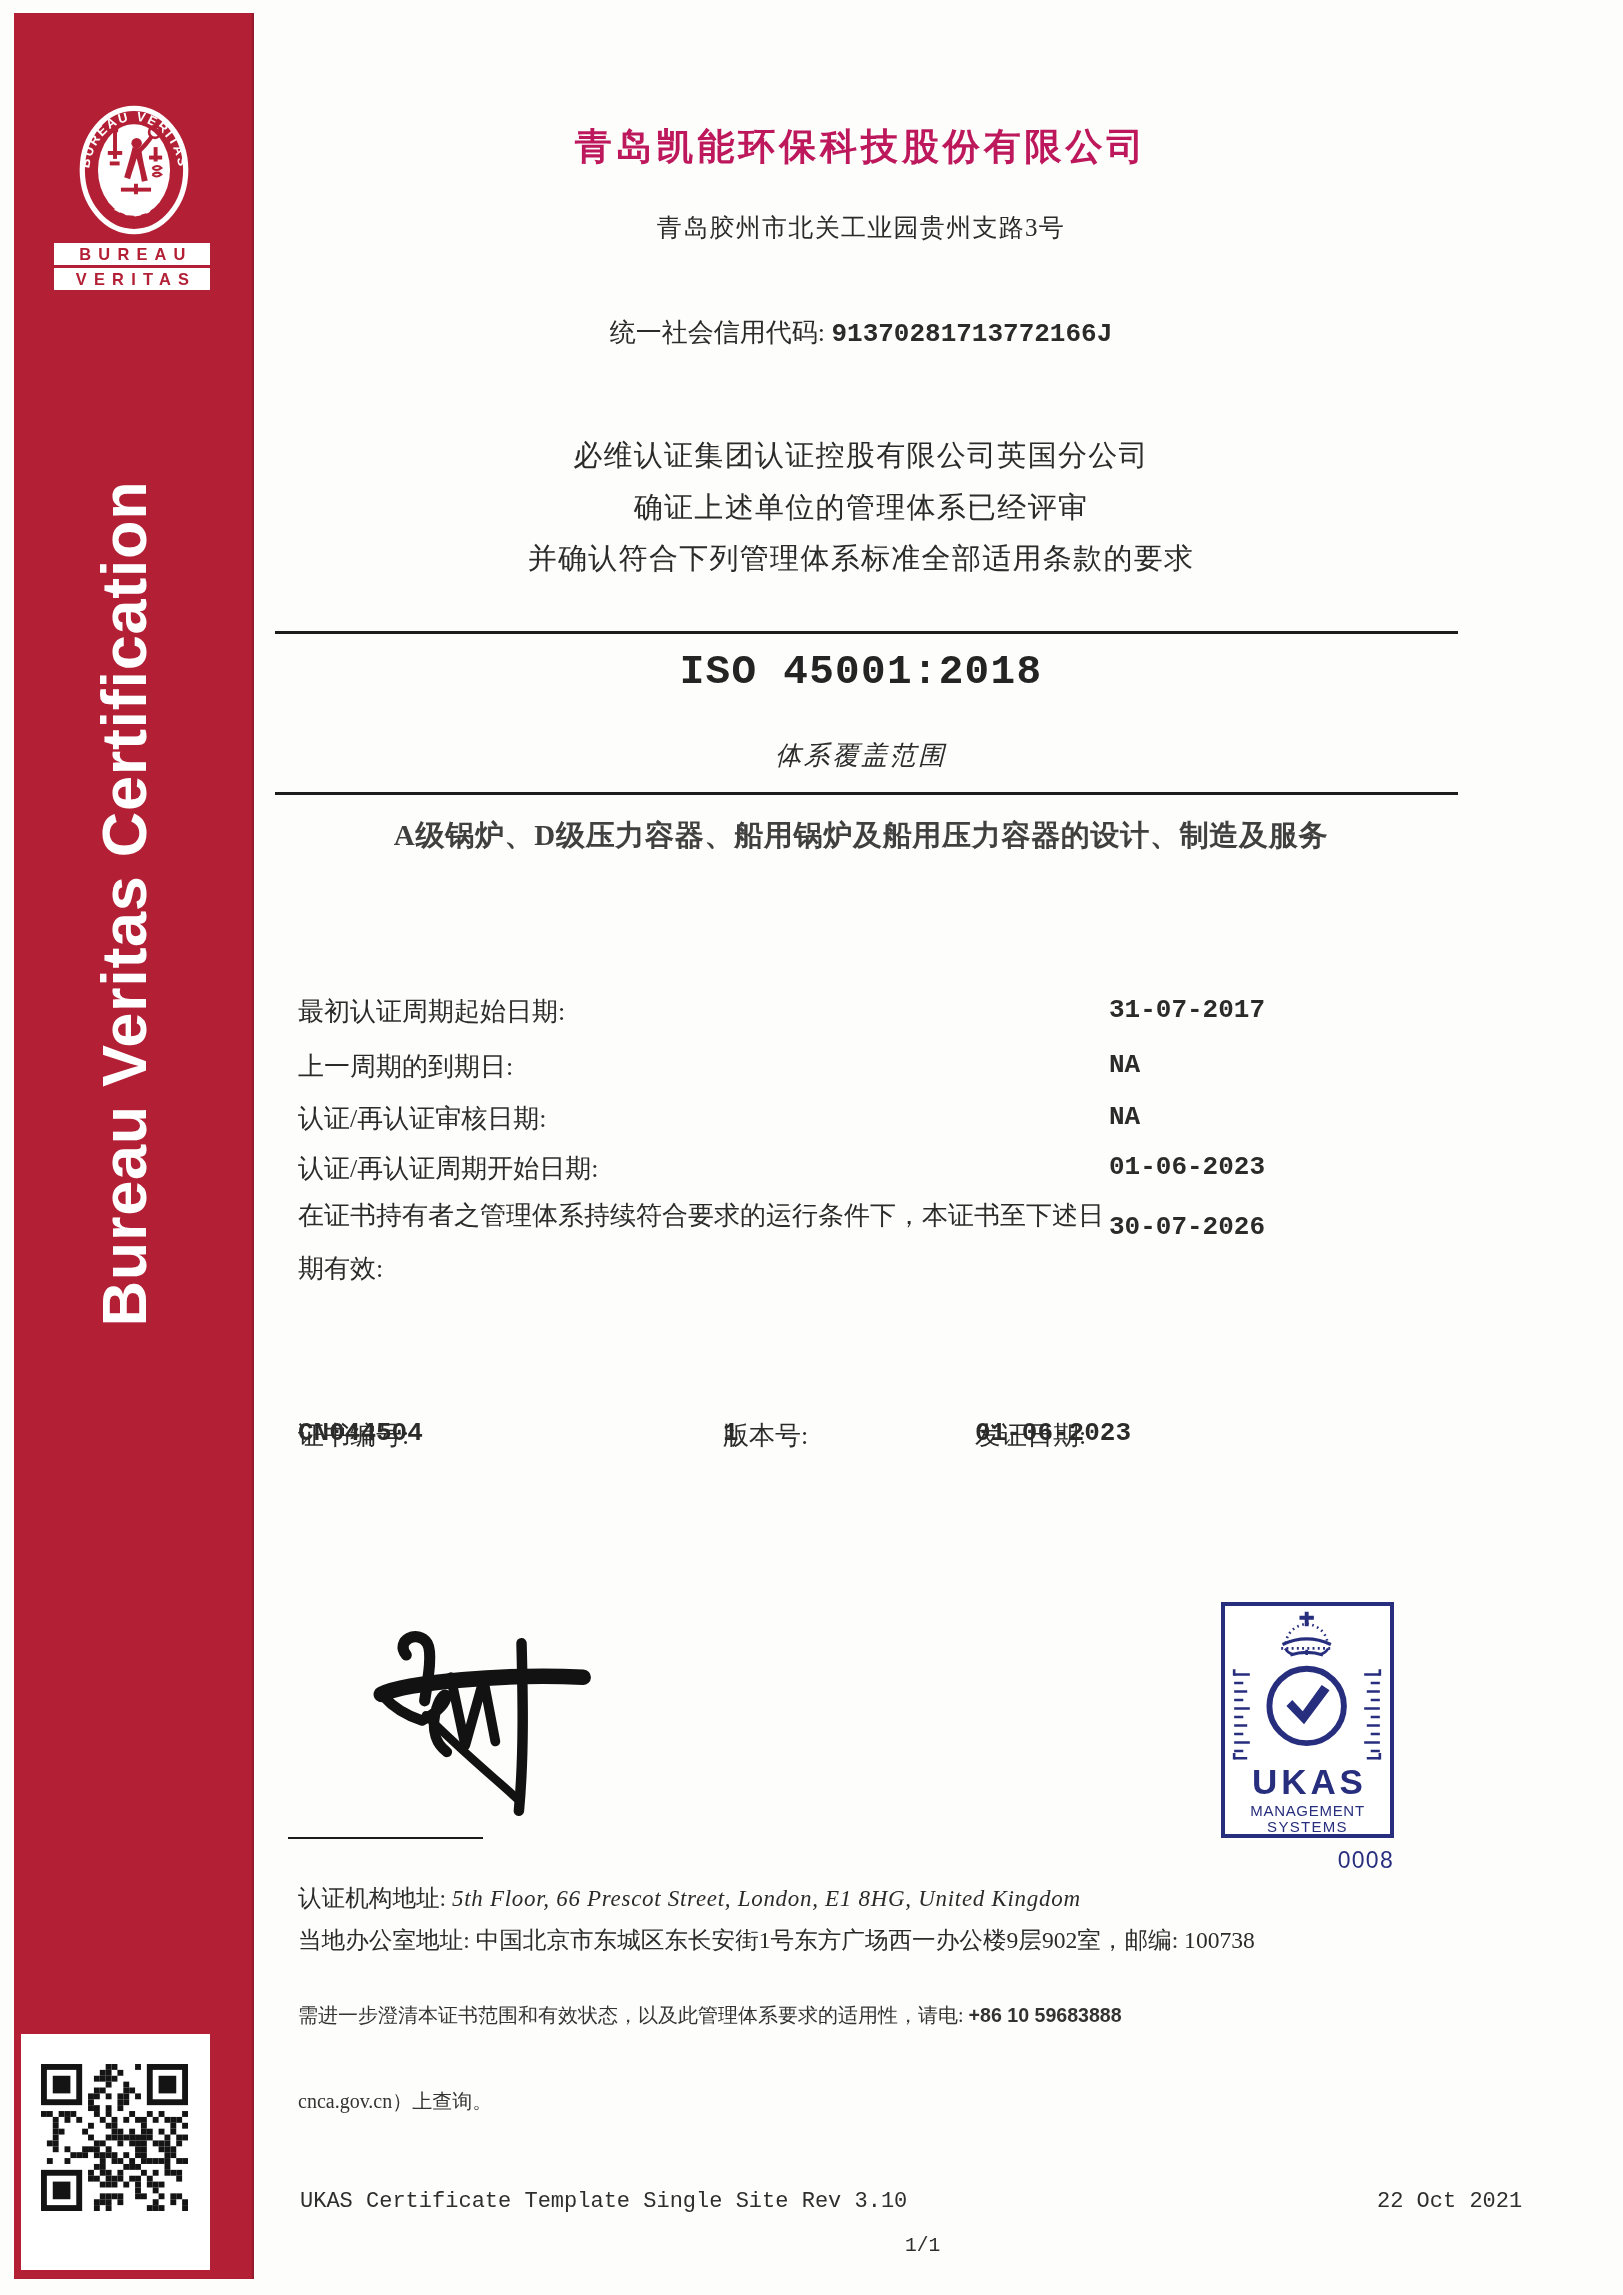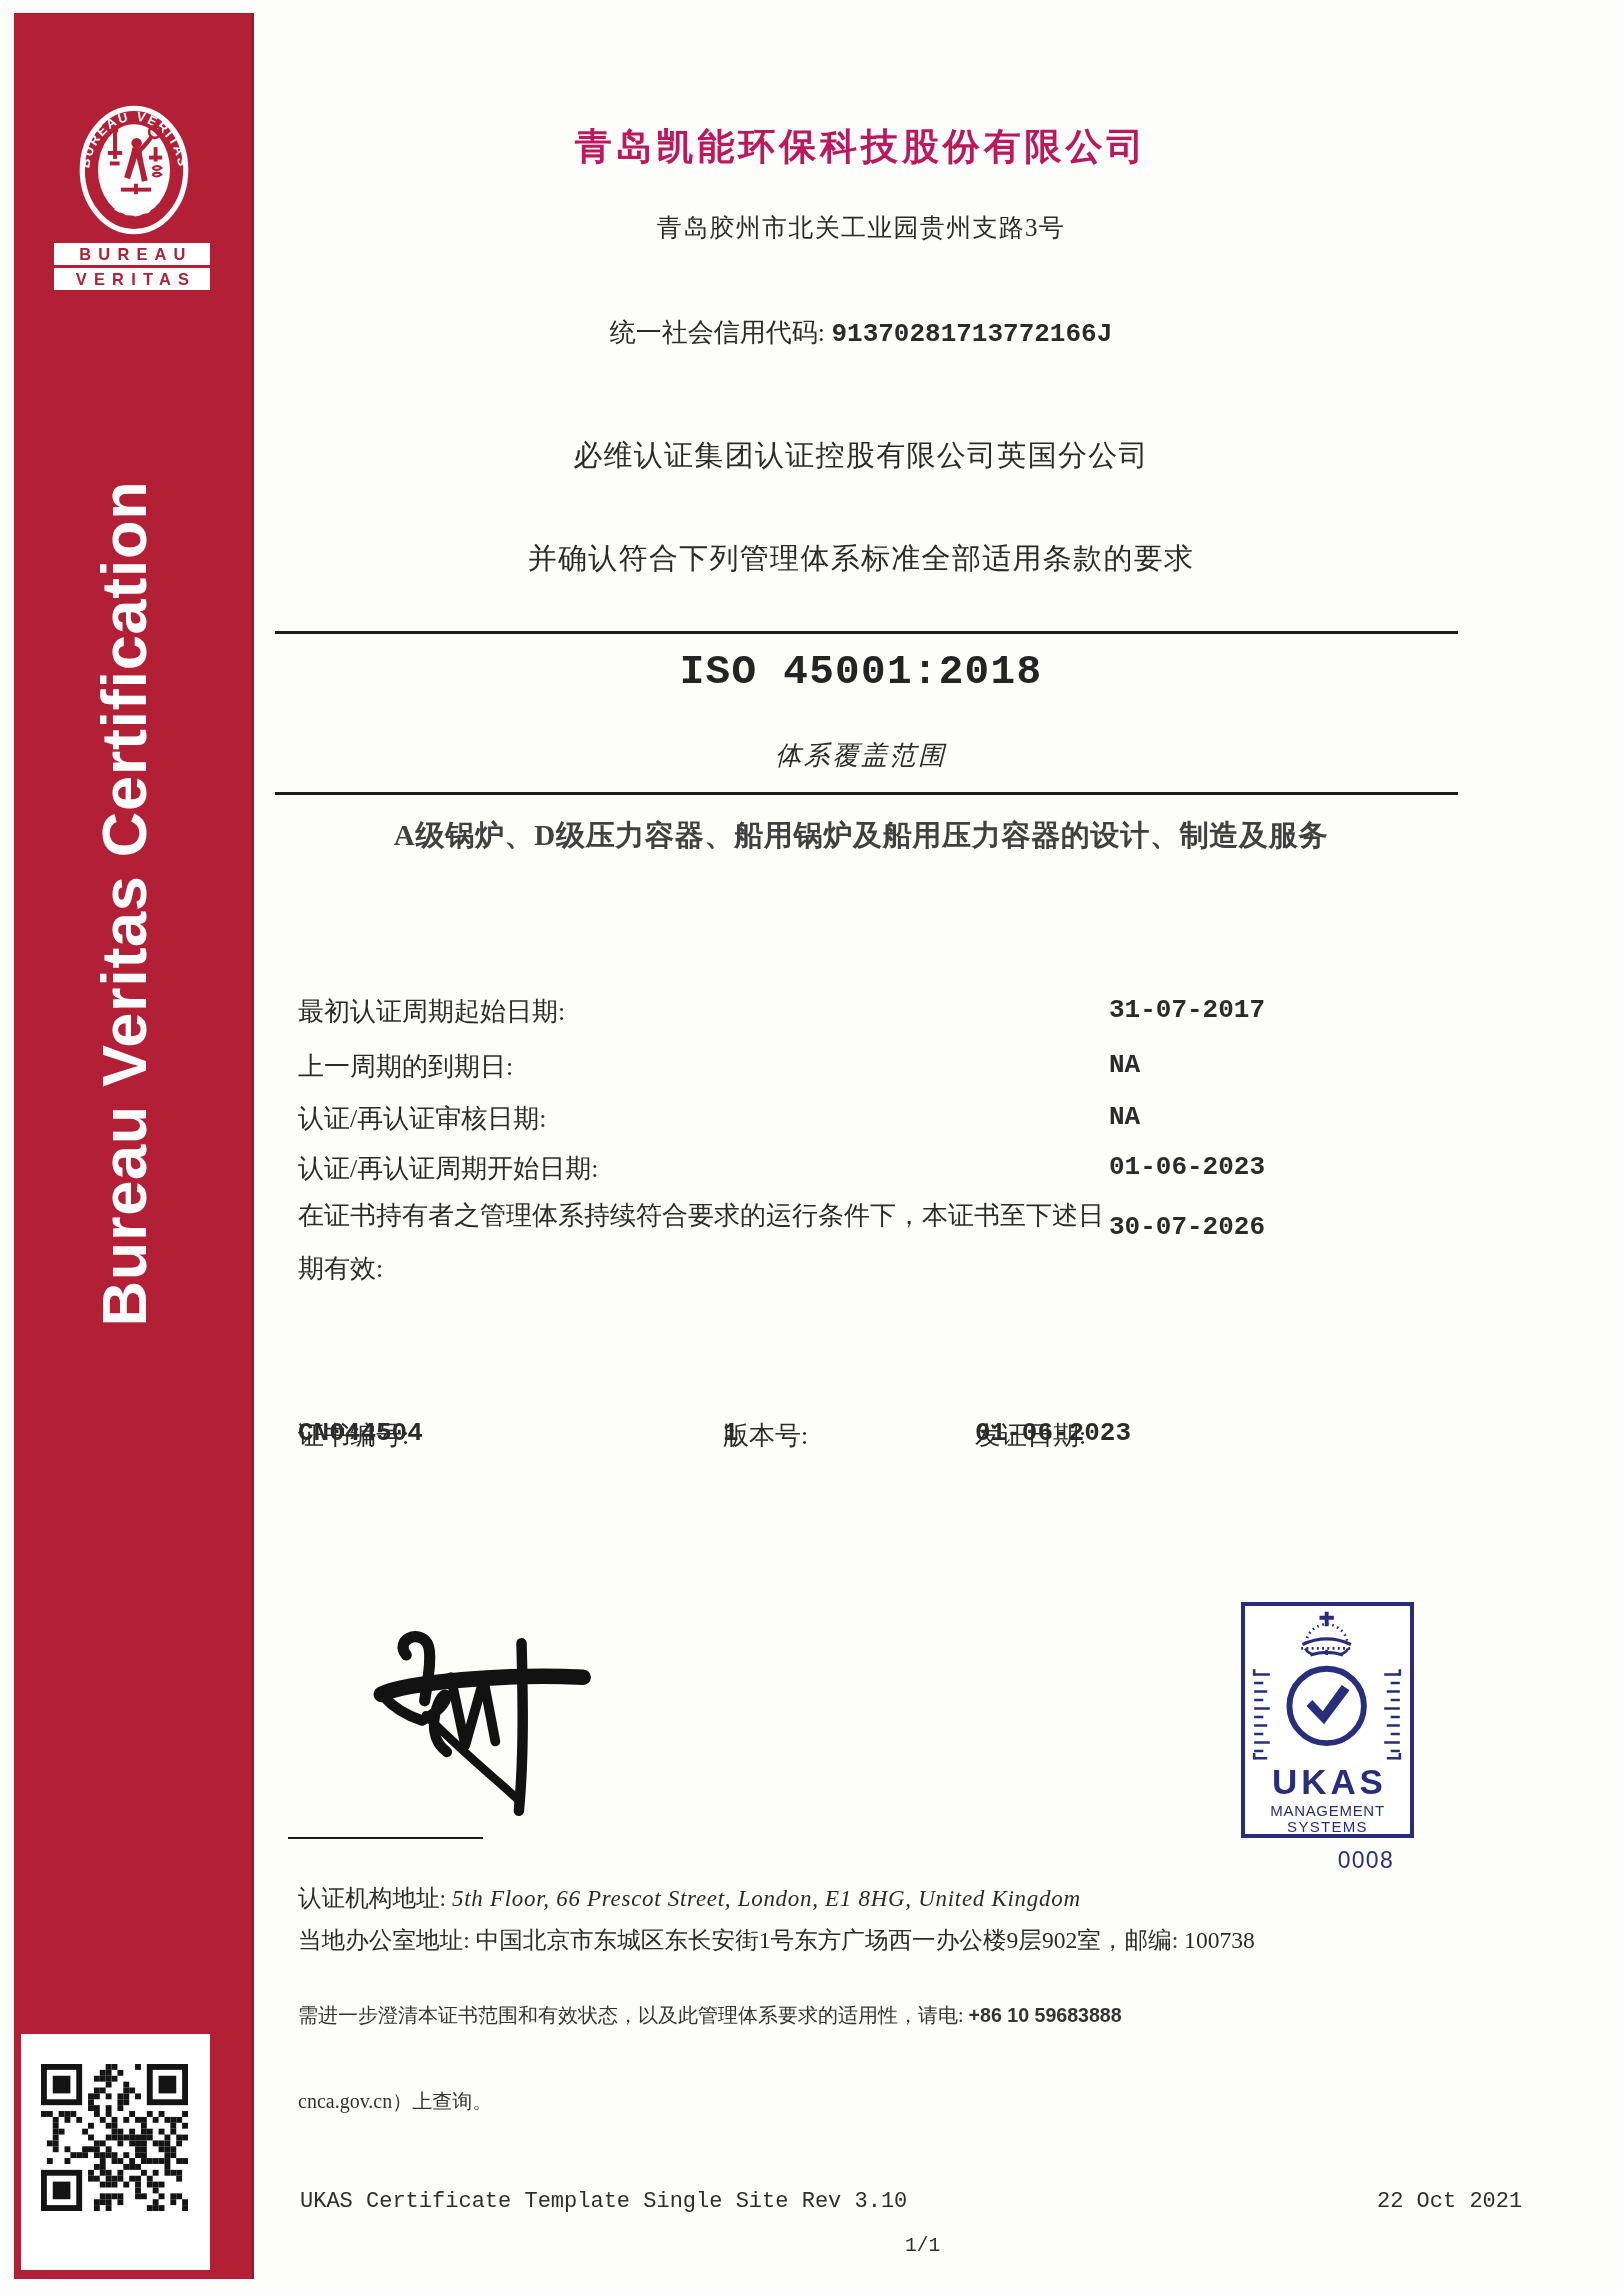--- a/index.html
+++ b/index.html
@@ -39,21 +39,21 @@
   .dvalue{left:1109px;font-family:"Liberation Mono","DejaVu Sans Mono",monospace;
           font-size:26px;font-weight:bold;white-space:nowrap;}
   .mono{font-family:"Liberation Mono","DejaVu Sans Mono",monospace;font-weight:bold;}
 
   .certrow span{position:absolute;font-size:26px;white-space:nowrap;}
 
   .sigline{left:288px;top:1837px;width:195px;height:2px;background:#1b1b1b;}
 
   
   .ukas{left:1221px;top:1602px;width:173px;height:236px;background:#fff;
-        border:4.6px solid #272e7d;box-sizing:border-box;margin-left:20px;}
+        border:4.6px solid #272e7d;box-sizing:border-box;}
   .ukas-word{position:absolute;top:156px;width:100%;text-align:center;
         font-family:"Liberation Sans","DejaVu Sans",sans-serif;font-weight:bold;
         font-size:35px;color:#272e7d;letter-spacing:3.9px;text-indent:3.9px;}
   .ukas-m{position:absolute;top:196px;width:100%;text-align:center;
         font-family:"Liberation Sans","DejaVu Sans",sans-serif;
         font-size:15px;color:#272e7d;letter-spacing:0.7px;}
   .ukas-s{position:absolute;top:212px;width:100%;text-align:center;
         font-family:"Liberation Sans","DejaVu Sans",sans-serif;
         font-size:15px;color:#272e7d;letter-spacing:1.3px;}
   .ukasnum{left:1221px;top:1847px;width:173px;text-align:right;
@@ -310,20 +310,21 @@
     </div>
   </div>
 
   <div class="abs vtext">Bureau Veritas Certification</div>
 
   <div class="abs cwrap company">青岛凯能环保科技股份有限公司</div>
   <div class="abs cwrap caddr">青岛胶州市北关工业园贵州支路3号</div>
   <div class="abs cwrap credit"><span>统一社会信用代码: </span><span class="mono">91370281713772166J</span></div>
 
   <div class="abs cwrap st1">必维认证集团认证控股有限公司英国分公司</div>
+  <div class="abs cwrap st2">确证上述单位的管理体系已经评审</div>
   <div class="abs cwrap st3">并确认符合下列管理体系标准全部适用条款的要求</div>
 
   <div class="abs rule" style="top:631px"></div>
   <div class="abs cwrap iso">ISO 45001:2018</div>
   <div class="abs cwrap caption">体系覆盖范围</div>
   <div class="abs rule" style="top:792px"></div>
   <div class="abs cwrap scope">A级锅炉、D级压力容器、船用锅炉及船用压力容器的设计、制造及服务</div>
 
   <div class="abs dlabel" style="top:994px">最初认证周期起始日期:</div>
   <div class="abs dvalue" style="top:995px">31-07-2017</div>

